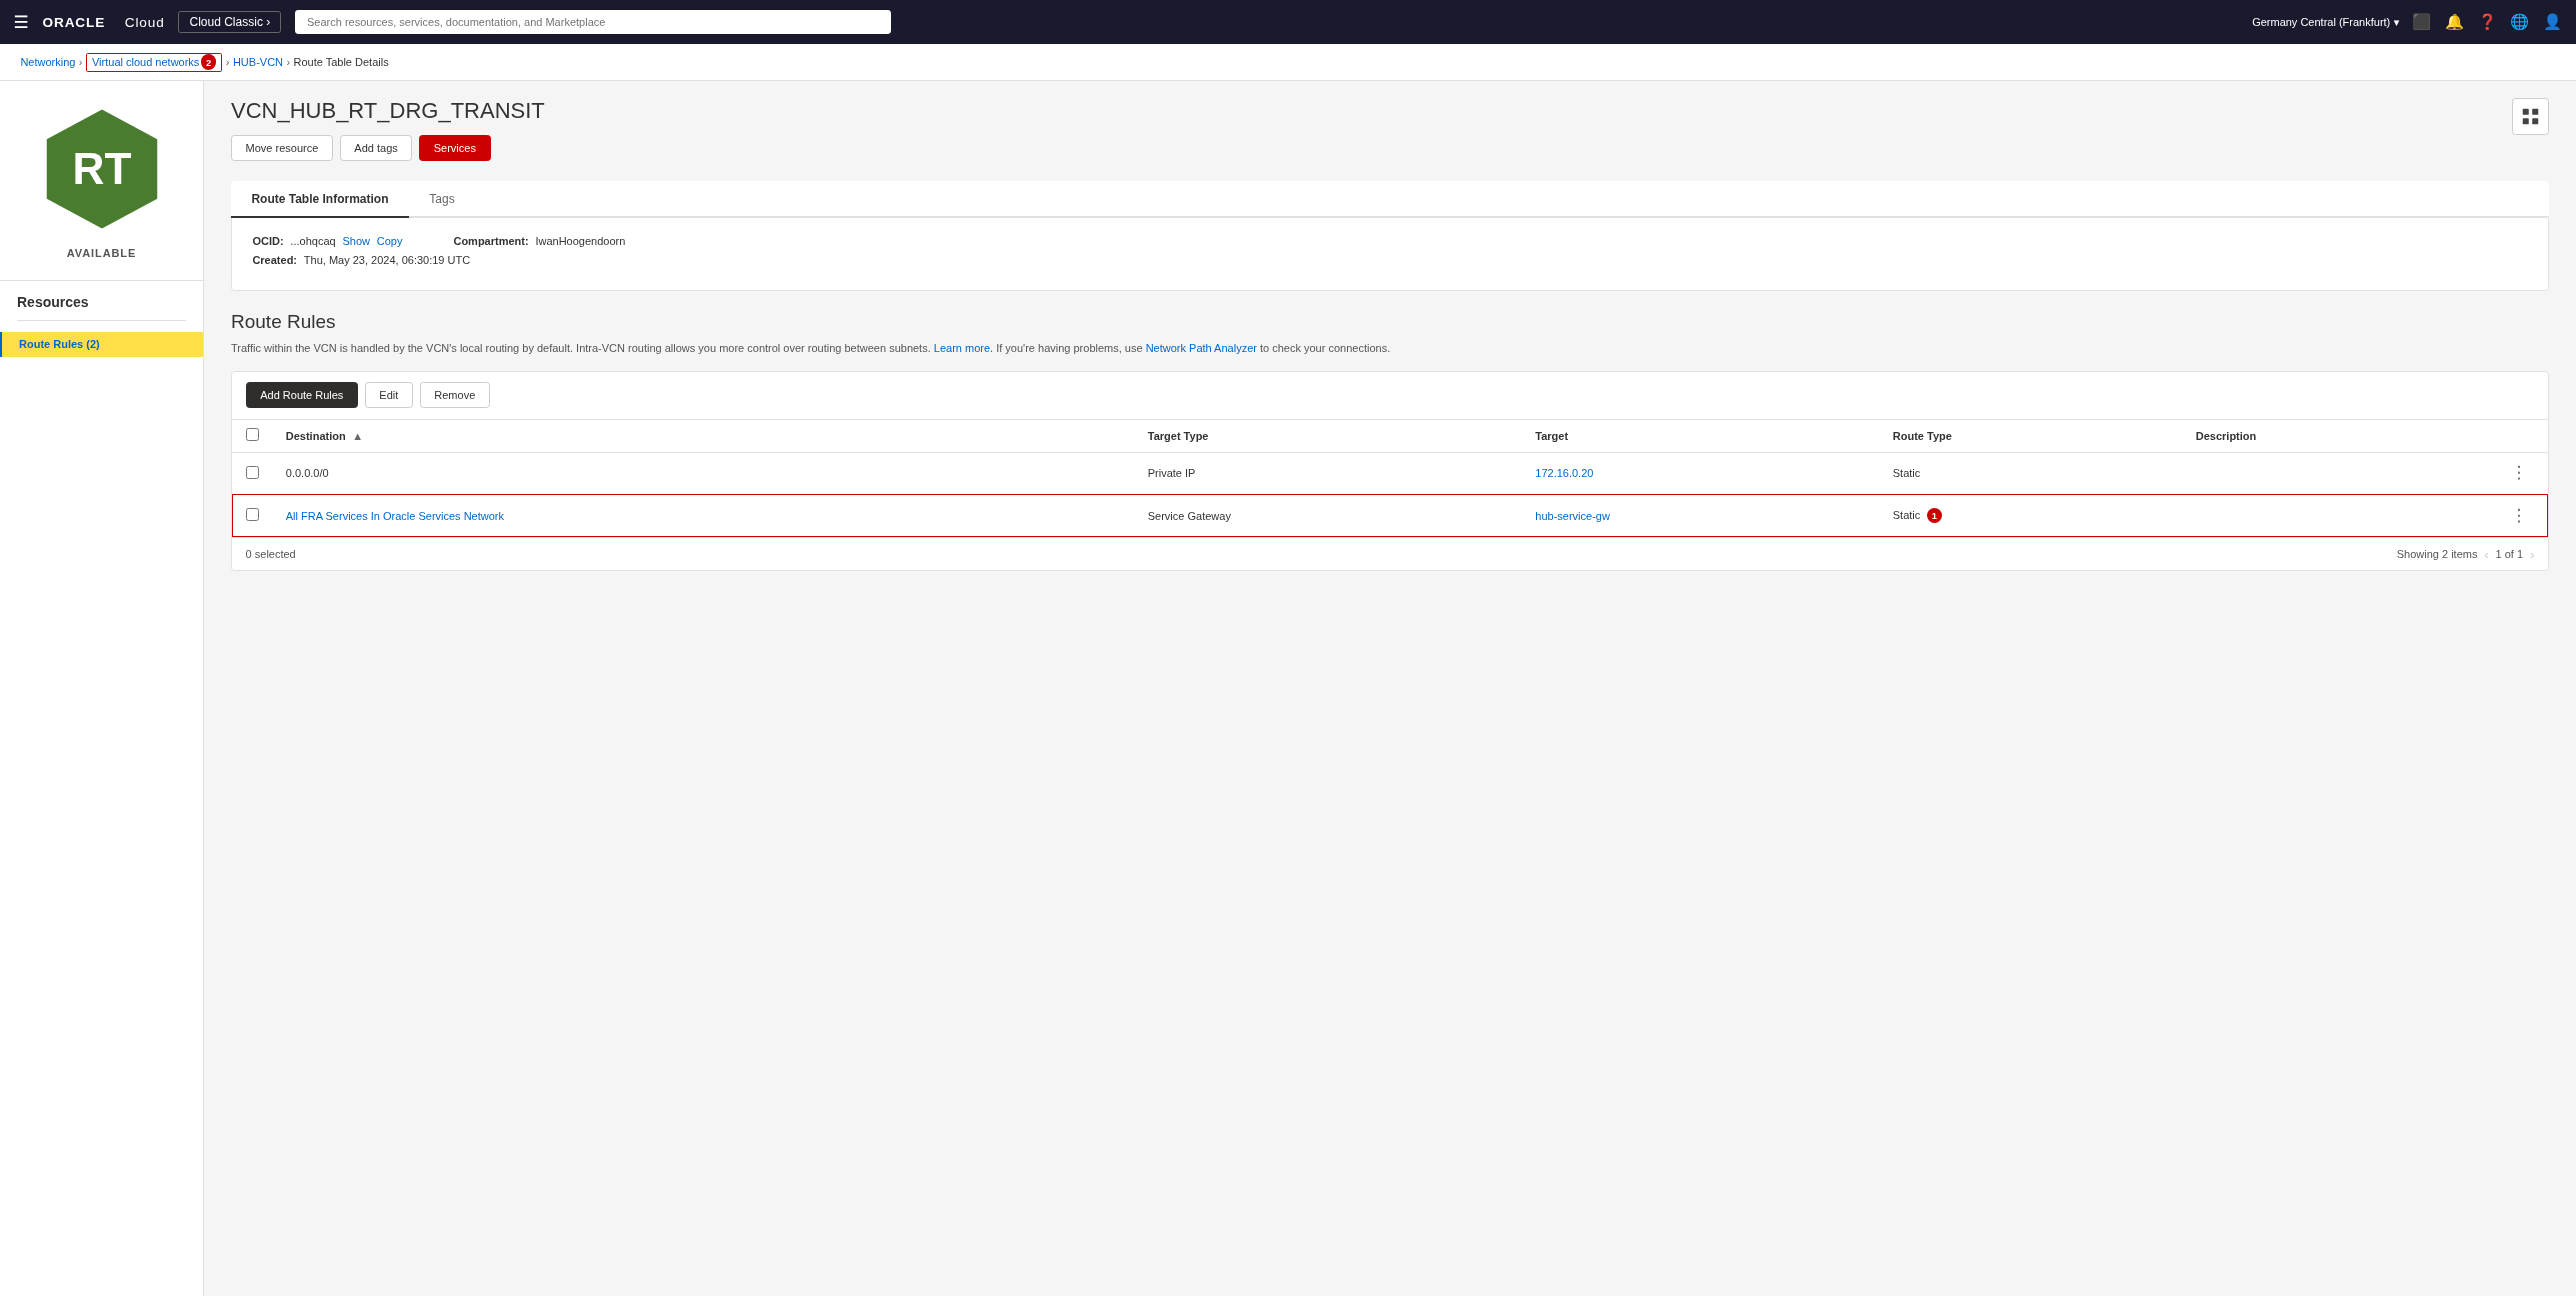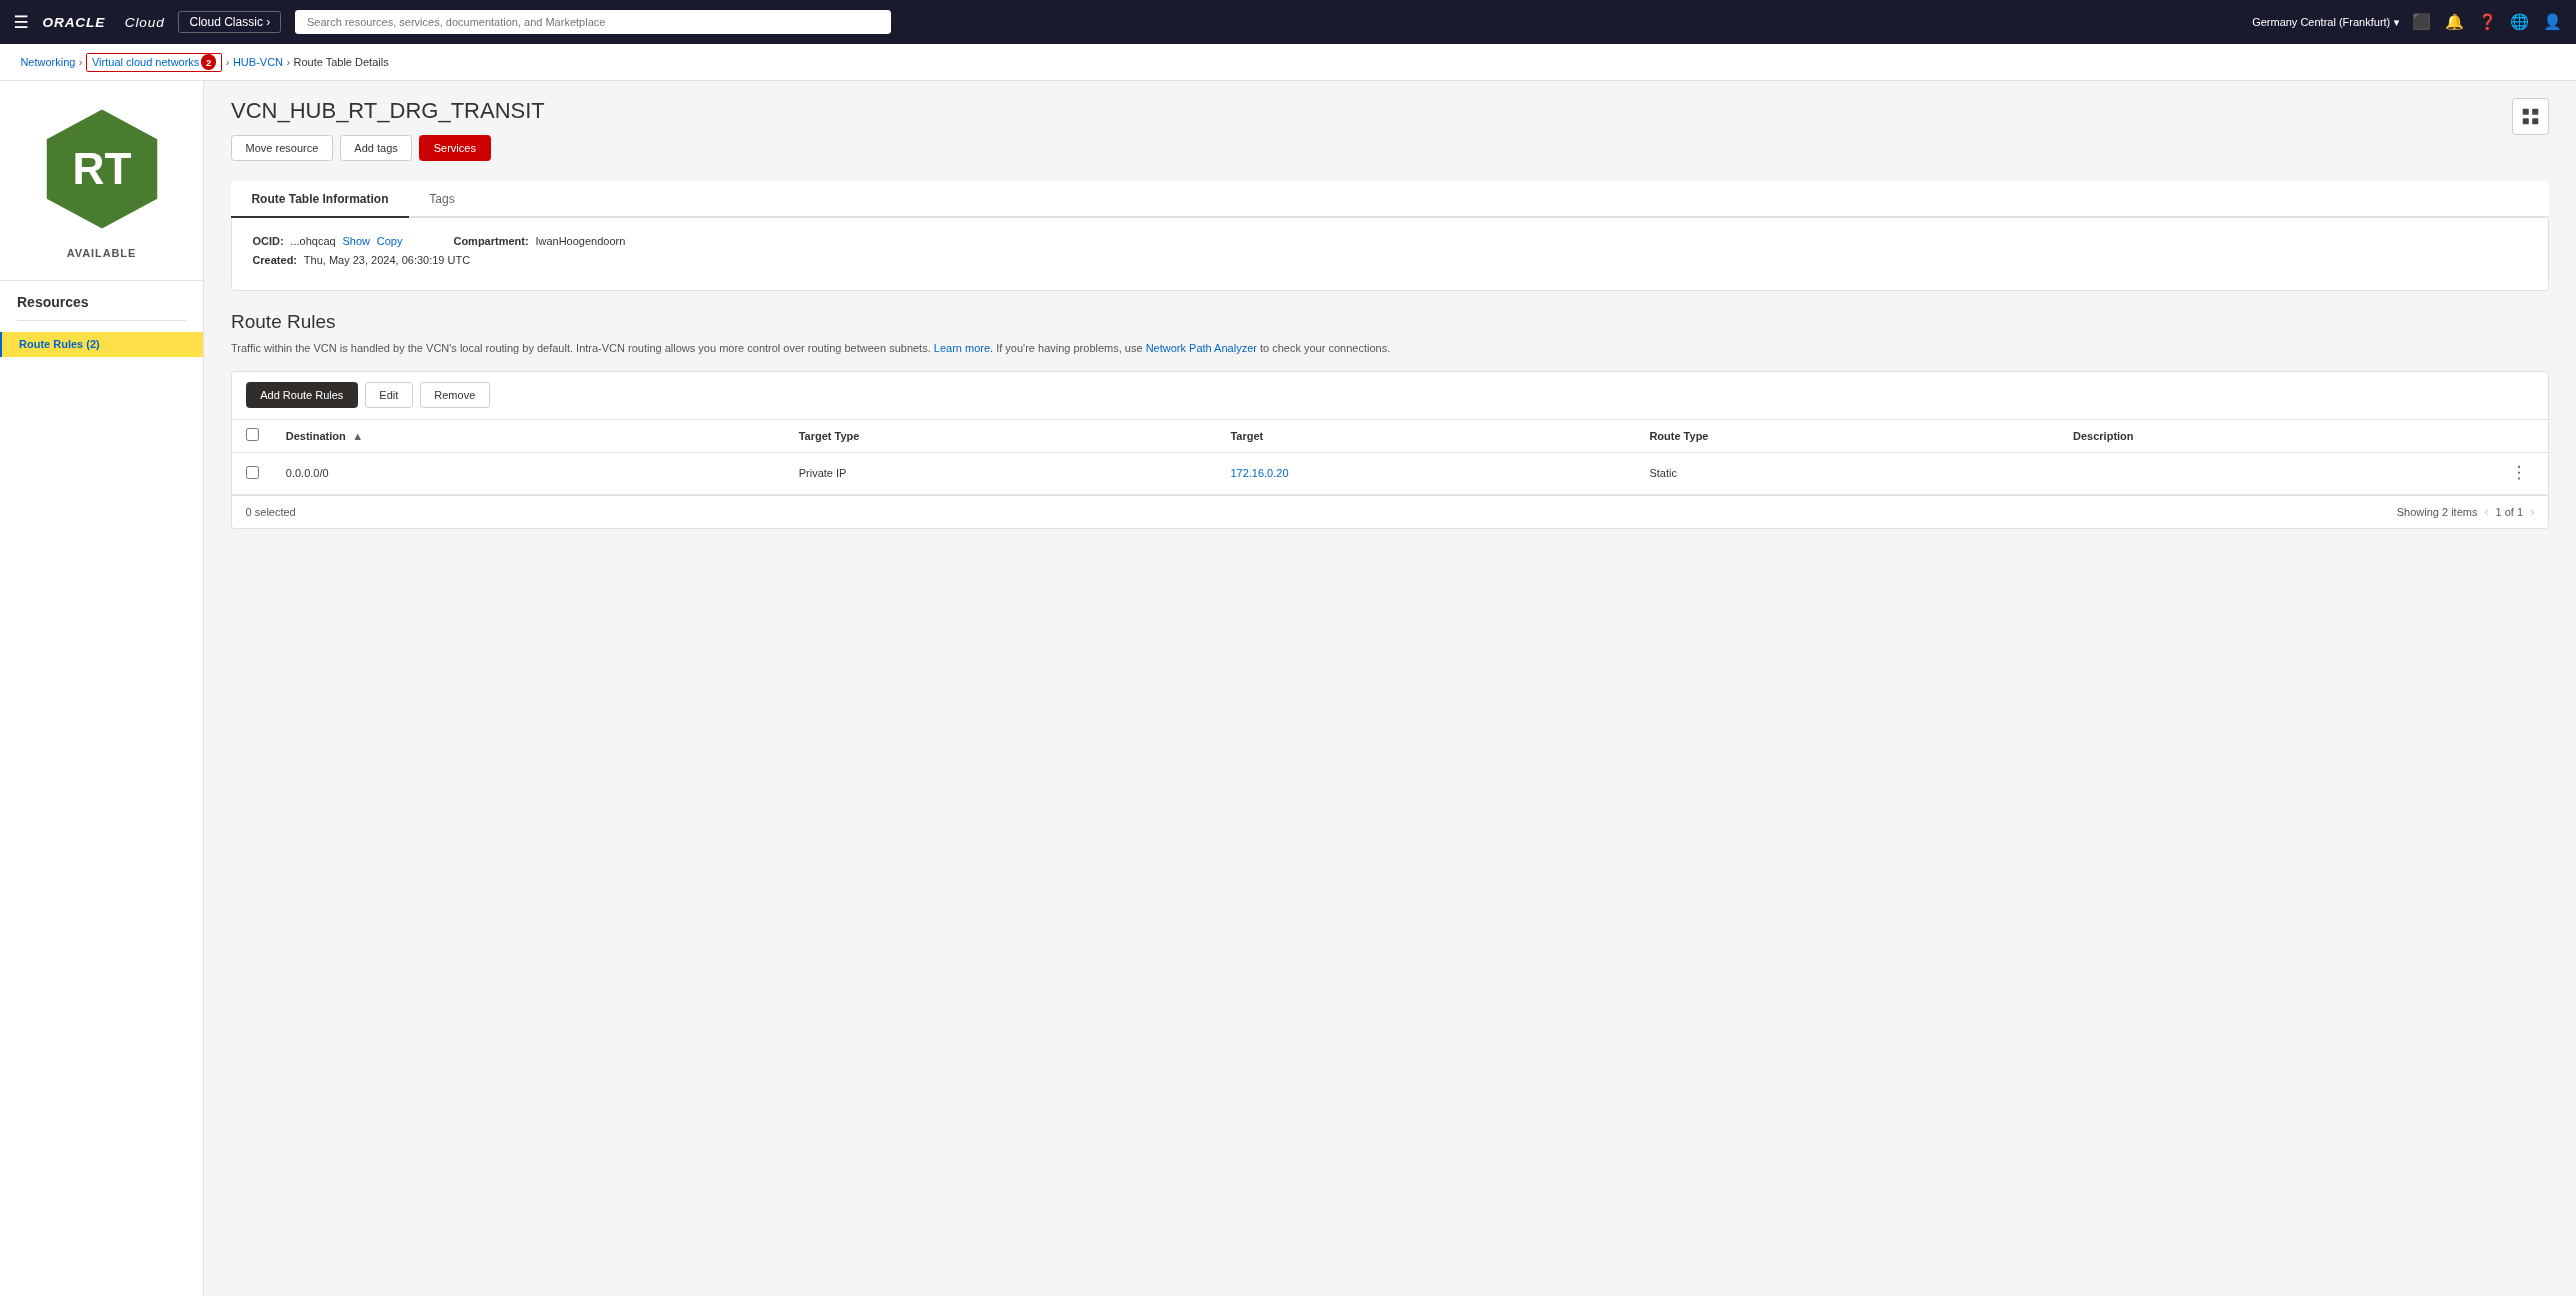--- a/index.html
+++ b/index.html
@@ -8,21 +8,21 @@
     
     .top-nav {
       background: #1a1a2e;
       display: flex;
       align-items: center;
       padding: 0 13.6px;
       height: 44px;
       gap: 13.6px;
     }
     .nav-hamburger { color: white; font-size: 17px; cursor: pointer; }
-    .nav-logo { color: white; font-size: 13.6px; font-weight: 300; letter-spacing: 0.9px; display: flex; align-items: center; gap: 3.4px; font-style: italic; }
+    .nav-logo { color: white; font-size: 13.6px; font-weight: 300; letter-spacing: 0.9px; display: flex; align-items: center; gap: 3.4px; }
     .nav-logo span { font-weight: 700; }
     .nav-cloud-classic {
       border: 0.9px solid #666;
       color: white;
       padding: 3.4px 10.2px;
       border-radius: 2.6px;
       font-size: 12px;
       background: transparent;
       cursor: pointer;
     }
@@ -417,20 +417,40 @@
             <td>
               <a href="#" class="info-link">172.16.0.20</a>
             </td>
             <td>Static</td>
             <td></td>
             <td>
               <span class="row-menu">⋮</span>
             </td>
           </tr>
 
+          <tr class="row-highlighted">
+            <td class="checkbox-cell">
+              <input type="checkbox" style="">
+            </td>
+            <td>
+              <a href="#" class="info-link">All FRA Services In Oracle Services Network</a>
+            </td>
+            <td>Service Gateway</td>
+            <td>
+              <a href="#" class="info-link">hub-service-gw</a>
+            </td>
+            <td>
+              <span>Static</span>
+              <span class="badge-1">1</span>
+            </td>
+            <td></td>
+            <td>
+              <span class="row-menu">⋮</span>
+            </td>
+          </tr>
         </tbody>
       </table>
       <div class="table-footer">
         <span>0 selected</span>
         <div class="pagination">
           <span>Showing 2 items</span>
           <span class="page-nav disabled">‹</span>
           <span>1 of 1</span>
           <span class="page-nav disabled">›</span>
         </div>

